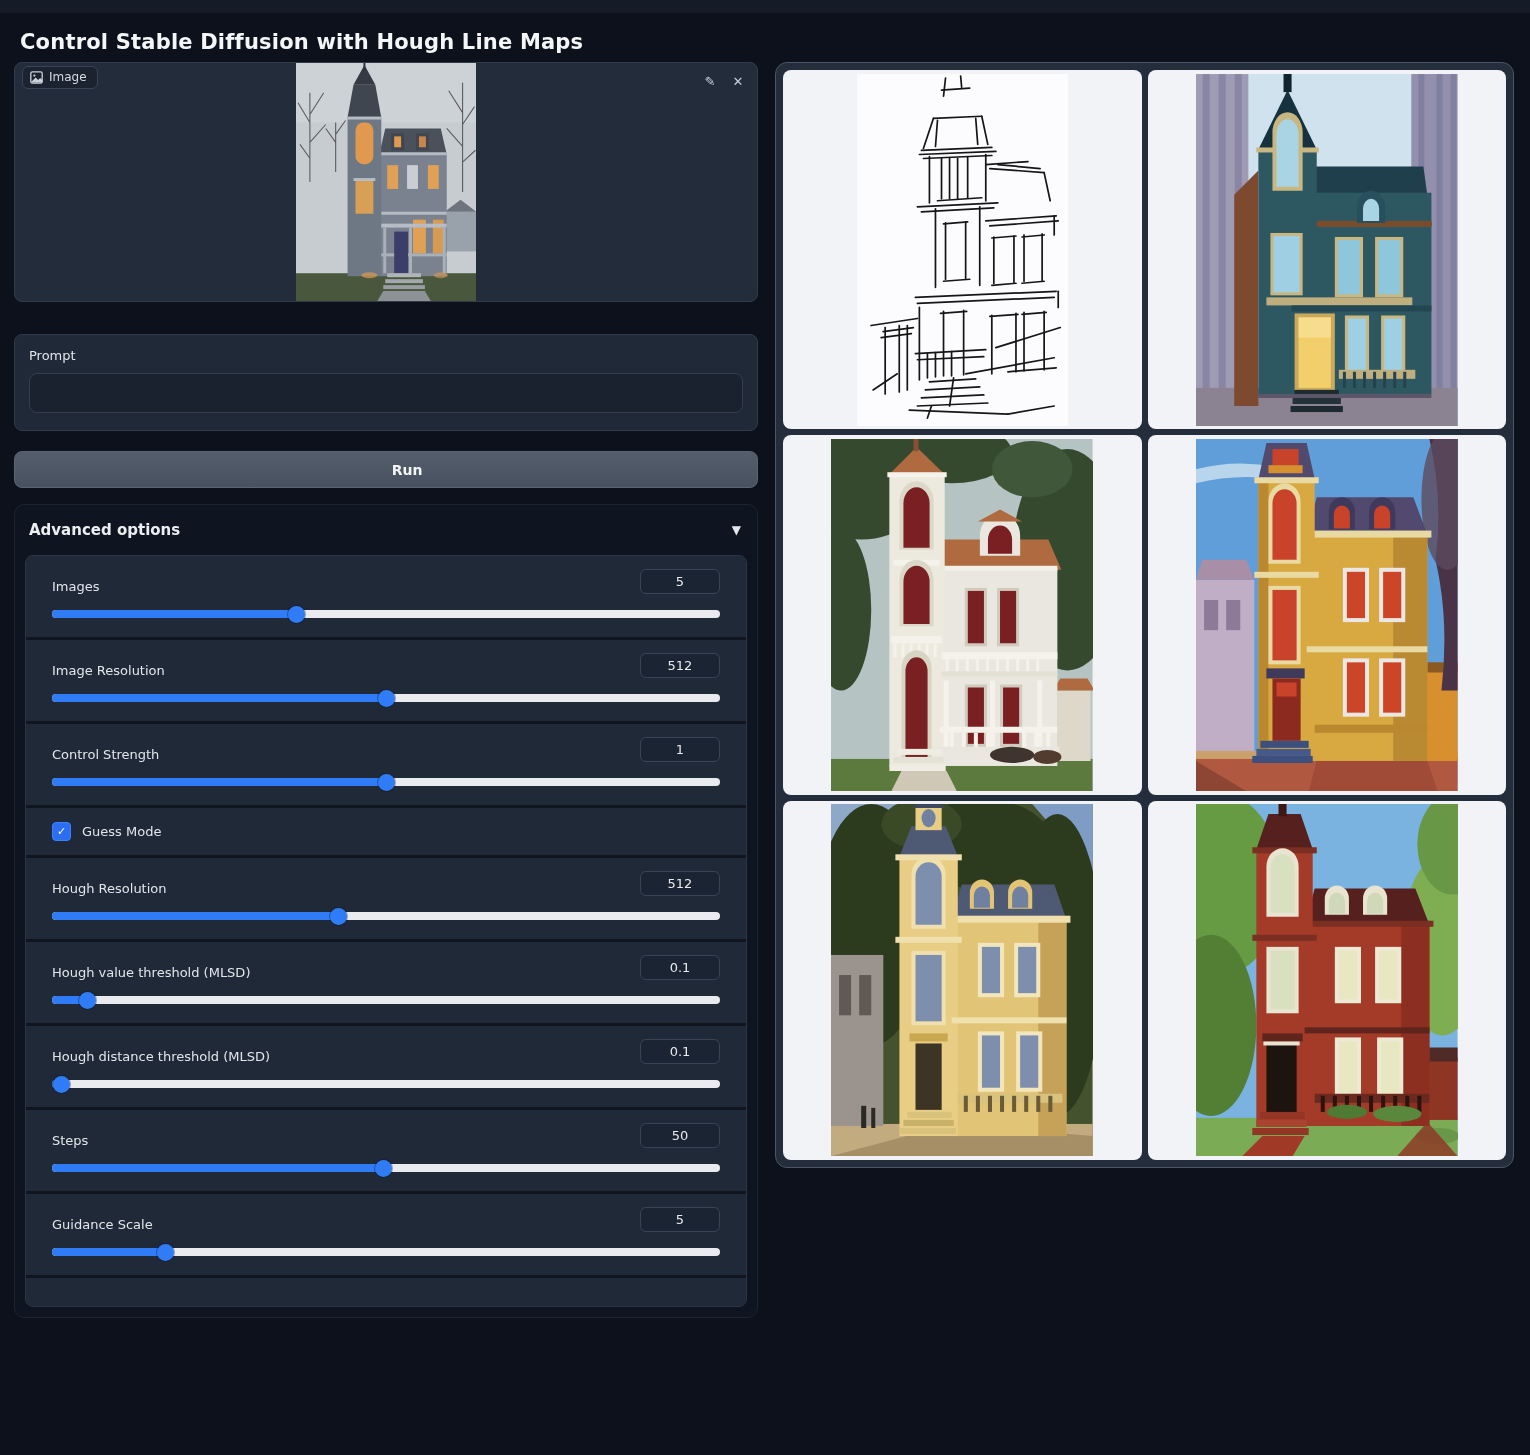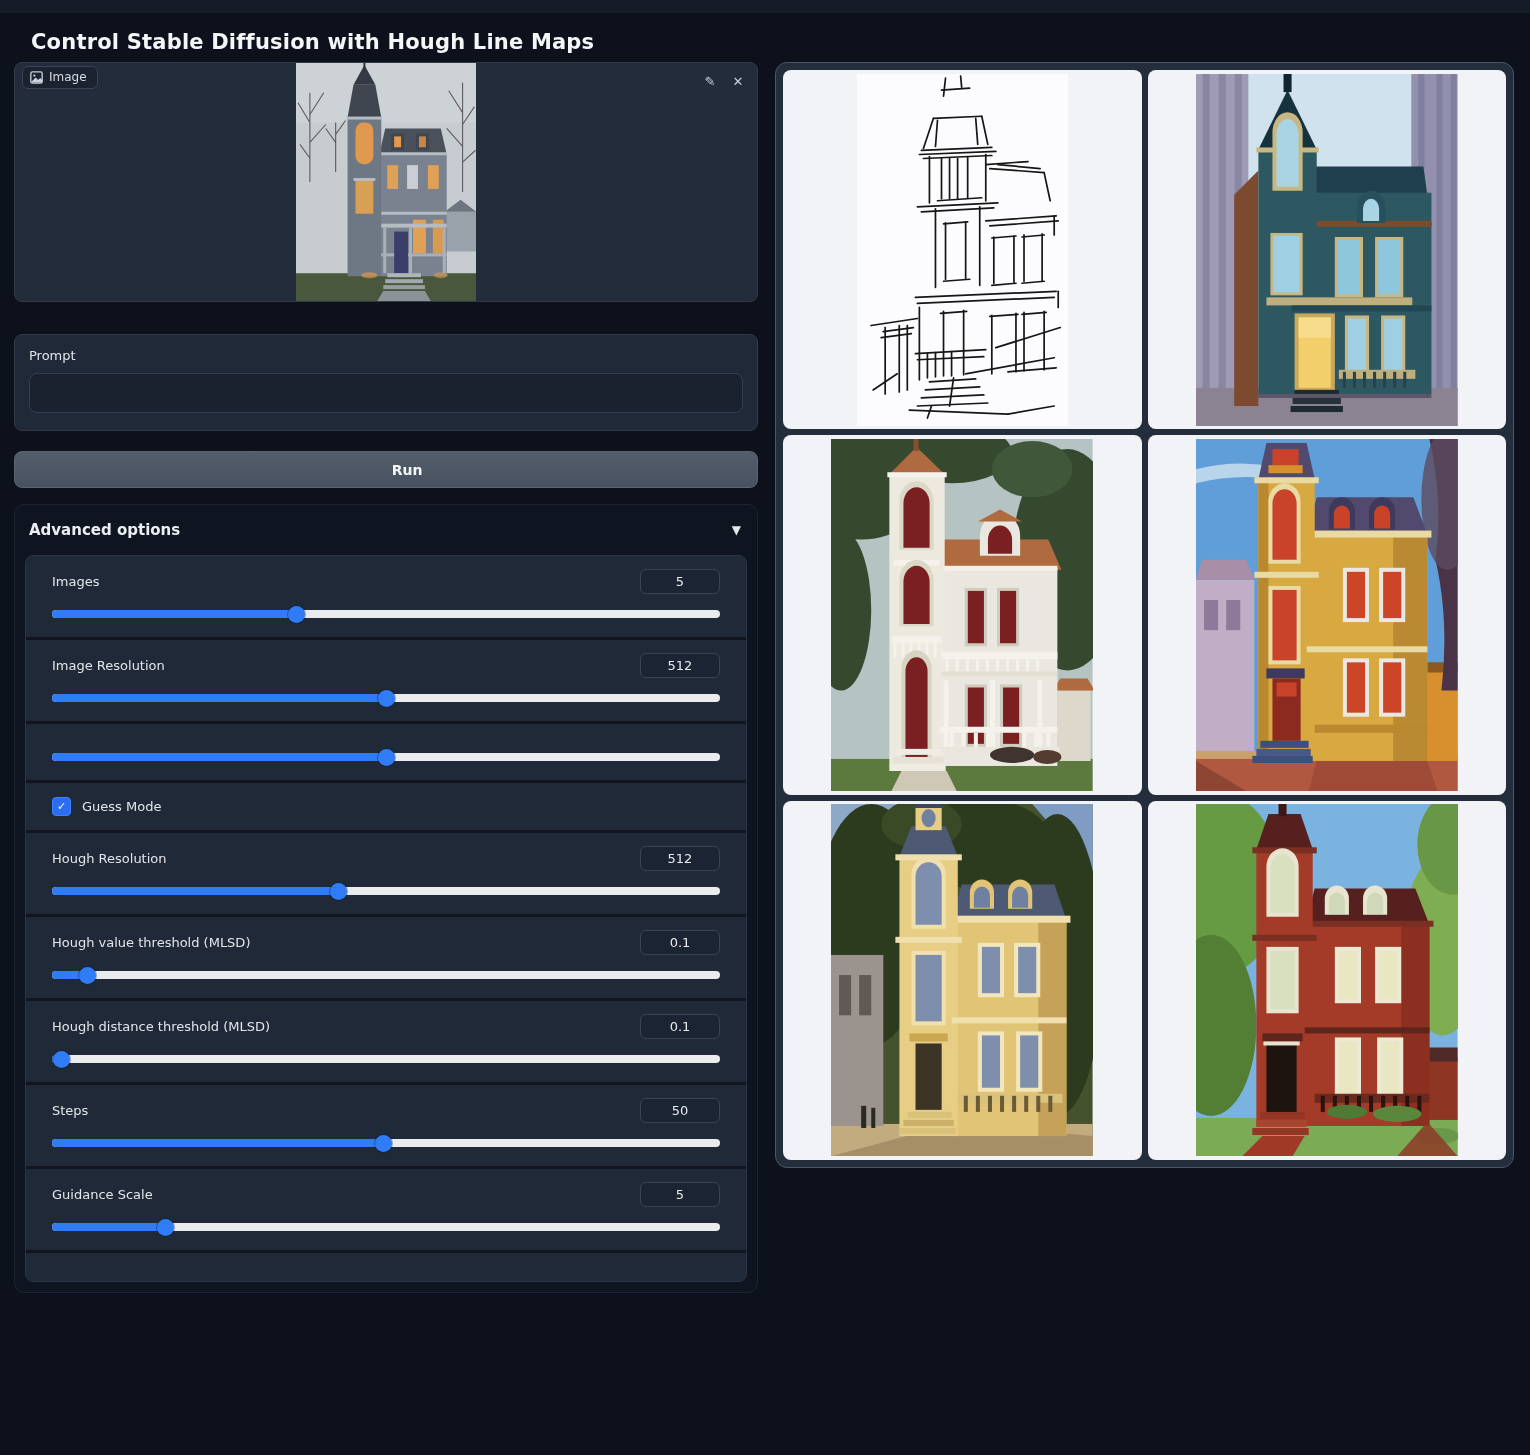--- a/index.html
+++ b/index.html
@@ -2,21 +2,21 @@
 <html><head>
 <meta charset="utf-8">
 <style>
   html,body{margin:0;padding:0;}
   body{
     width:1530px;height:1455px;position:relative;overflow:hidden;
     background:#0c111b;font-family:"DejaVu Sans","Liberation Sans",sans-serif;
     -webkit-font-smoothing:antialiased;
   }
   .topbar{position:absolute;top:0;left:0;right:0;height:13px;background:#151c27;}
-  .page-title{position:absolute;top:16px;left:31px;font-size:21px;font-weight:700;color:#f4f6f8;letter-spacing:.2px;}
+  .page-title{position:absolute;top:16px;left:20px;font-size:21px;font-weight:700;color:#f4f6f8;letter-spacing:.2px;}
 
   
   .left-col{position:absolute;left:14px;top:62px;width:744px;}
 
   .image-panel{position:relative;height:240px;background:#232c3a;border:1px solid #323b4a;border-radius:8px;
     display:flex;align-items:center;justify-content:center;box-sizing:border-box;}
   .image-chip{position:absolute;top:3px;left:7px;display:flex;gap:6px;align-items:center;
     background:#1b2330;border:1px solid #3a4456;border-radius:6px;padding:3px 10px 4px 7px;
     font-size:12px;color:#d6dae0;z-index:3;}
   .icon-btns{position:absolute;top:9px;right:9px;display:flex;gap:8px;z-index:3;}
@@ -37,21 +37,21 @@
 
   .advanced{margin-top:16px;background:#0e1420;border:1px solid #1c2433;border-radius:10px;
     padding:8px 10px 10px;box-sizing:border-box;}
   .adv-header{display:flex;justify-content:space-between;align-items:center;
     padding:8px 4px 16px 4px;color:#eceff2;font-size:15px;cursor:pointer;font-weight:bold;}
   .adv-arrow{font-size:12px;color:#e3e7eb;padding-right:2px;}
 
   .gr-form{background:#1f2937;border:1px solid #2c3545;border-radius:8px;overflow:hidden;}
   .form-row{padding:13px 26px 15px;border-bottom:3px solid #10151f;background:#1f2937;}
   .form-row:last-child{border-bottom:none;}
-  .row-top{display:flex;justify-content:space-between;align-items:center;}
+  .row-top{display:flex;justify-content:space-between;align-items:flex-end;}
   .ctl-label{font-size:13px;color:#e2e6ea;}
   .num-box{min-width:80px;box-sizing:border-box;text-align:center;padding:4px 8px;font-size:13px;color:#e8eaed;
     background:#1b2432;border:1px solid #3a4456;border-radius:6px;}
   .num-box.wide{min-width:132px;}
   .slider{position:relative;height:16px;margin-top:12px;cursor:pointer;}
   .track{position:absolute;left:0;right:0;top:4px;height:8px;background:#e9ebef;border-radius:5px;}
   .fill{position:absolute;left:0;top:4px;height:8px;background:#2f7cf6;border-radius:5px 0 0 5px;}
   .handle{position:absolute;top:0;width:17px;height:17px;border-radius:50%;background:#2f7cf6;
     transform:translateX(-9px);box-shadow:0 0 0 1px rgba(10,20,40,.35);}
   .checkbox-row{display:flex;align-items:center;gap:11px;padding:14px 26px;}
@@ -176,20 +176,24 @@
       <span class="num-box">512</span>
     </div>
     <div class="slider">
       <div class="track"></div>
       <div class="fill" style="width: 50.1%;"></div>
       <div class="handle" style="left: 50.1%;"></div>
     </div>
   </div>
 
   <div class="form-row slider-row">
+    <div class="row-top">
+      <span class="ctl-label">Control Strength</span>
+      <span class="num-box">1</span>
+    </div>
     <div class="slider">
       <div class="track"></div>
       <div class="fill" style="width: 50.1%;"></div>
       <div class="handle" style="left: 50.1%;"></div>
     </div>
   </div>
 
   <div class="form-row checkbox-row">
     <span class="checkbox checked"></span>
     <span class="ctl-label">Guess Mode</span>

